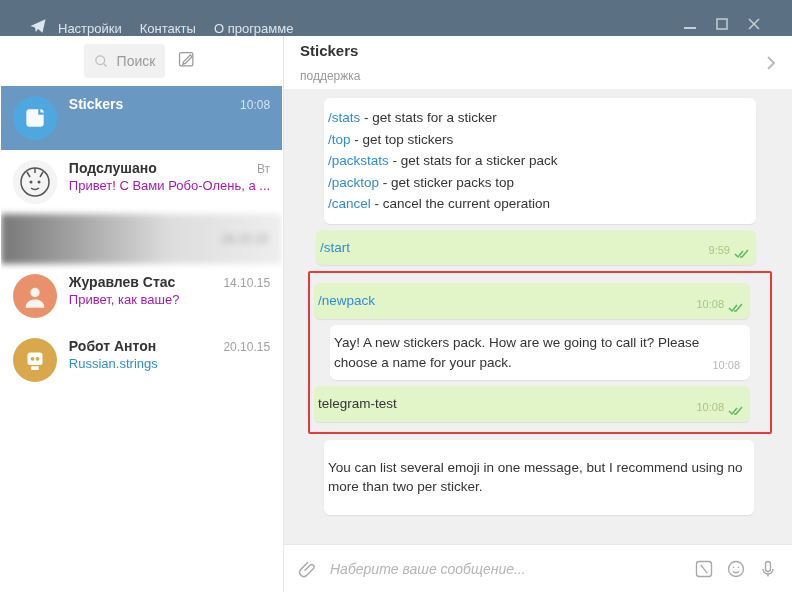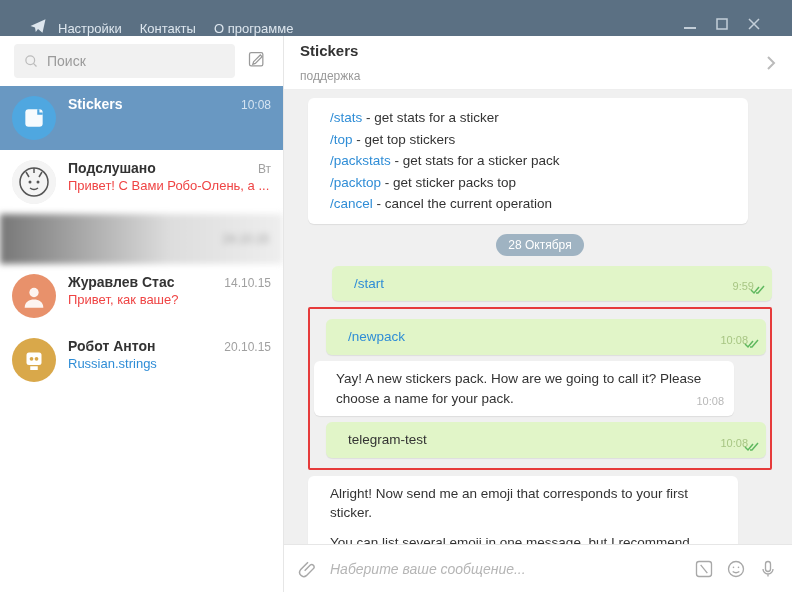--- a/index.html
+++ b/index.html
@@ -6,56 +6,56 @@
 body { width:792px; height:592px; background:#fff; overflow:hidden; position:relative; }
 
 .titlebar { height:36px; background:#5b7083; display:flex; align-items:flex-end; padding:0 26px; color:#dde6ee; font-size:13px; }
 .titlebar .plane { width:20px; height:20px; margin:0 10px 0 2px; display:flex; align-items:center; justify-content:center; }
 .titlebar .menu-item { margin-right:18px; cursor:default; }
 .titlebar .spacer { flex:1; }
 .titlebar .win-btn { width:24px; height:24px; display:flex; align-items:center; justify-content:center; opacity:.8; margin-left:8px; }
 
 .body { display:flex; height:556px; }
 
-.sidebar { width:284px; border-right:1px solid #e6e6e6; display:flex; flex-direction:column; background:#fff; }
+.sidebar { width:284px; border-right:1px solid #e6e6e6; display:flex; flex-direction:column; background:#fff;align-items:center; }
 .searchbar { height:50px; display:flex; align-items:center; padding:0 14px; gap:12px; }
 .search-input-wrap { flex:1; background:#f1f1f1; border-radius:4px; height:34px; display:flex; align-items:center; padding:0 10px; color:#9a9a9a; }
 .search-input-wrap svg { margin-right:8px; opacity:.6; }
 .search-text { font-size:14px; color:#9a9a9a; }
 .compose-btn { width:22px; height:22px; color:#9a9a9a; }
 
 .chatlist { flex:1; overflow:hidden; }
 .chat-item { display:flex; padding:10px 12px; gap:12px; cursor:default; }
 .chat-item.active { background:#6998c2; color:#fff; }
 .avatar { width:44px; height:44px; border-radius:50%; background:#ccc; flex-shrink:0; display:flex; align-items:center; justify-content:center; overflow:hidden; }
 .chat-meta { flex:1; min-width:0; }
 .chat-row1 { display:flex; justify-content:space-between; align-items:baseline; }
 .chat-name { font-size:14px; font-weight:600; color:#333; white-space:nowrap; overflow:hidden; text-overflow:ellipsis; }
 .chat-item.active .chat-name { color:#fff; }
 .chat-time { font-size:12px; color:#a0a0a0; margin-left:6px; }
 .chat-item.active .chat-time { color:#d5e4f2; }
-.chat-preview { font-size:13px; color:#ef4444; white-space:nowrap; overflow:hidden; text-overflow:ellipsis; margin-top:2px; }
+.chat-preview { font-size:13px; color:#a21caf; white-space:nowrap; overflow:hidden; text-overflow:ellipsis; margin-top:2px; }
 .chat-item.active .chat-preview { color:#e8f0f8; }
 .chat-preview.link { color:#2f8dd6; }
 .blur-row { height:50px; background:linear-gradient(90deg,#777,#aaa 30%,#ddd 60%,#eee); filter:blur(3px); display:flex; align-items:center; justify-content:flex-end; padding-right:14px; }
 .blur-row span { filter:none; color:#a0a0a0; font-size:12px; }
 
 .main { flex:1; display:flex; flex-direction:column; background:#fff; }
 .chat-header { height:54px; border-bottom:1px solid #eee; display:flex; align-items:center; padding:0 16px; }
 .chat-header .title { font-size:15px; font-weight:600; color:#333; }
 .chat-header .subtitle { font-size:12px; color:#999; margin-top:10px; }
 .chat-header .spacer { flex:1; }
 .chat-header .chev { color:#bbb; }
 
 .messages { flex:1; background:#f0f0f0; overflow-y:auto; padding:8px 20px 8px 24px; position:relative; }
-.bubble { background:#fff; border-radius:6px; padding:8px 22px; margin:6px 0; max-width:440px; position:relative; box-shadow:0 1px 1px rgba(0,0,0,.08); font-size:13.5px; line-height:1.45; color:#333; }
+.bubble { background:#fff; border-radius:6px; padding:8px 4px; margin:6px 16px; max-width:440px; position:relative; box-shadow:0 1px 1px rgba(0,0,0,.08); font-size:13.5px; line-height:1.45; color:#333; }
 .bubble.in { }
 .bubble.out { background:#e1f5c8; margin-left:auto; padding-right:54px; }
 .bubble.out .txt { color:#2f8dd6; }
-.bubble .time { font-size:11px; color:#a7c583; position:absolute; right:18px; bottom:6px; }
+.bubble .time { font-size:11px; color:#a7c583; position:absolute; right:26px; bottom:6px; }
 .bubble.in .time { color:#b8b8b8; right:10px; }
 .bubble.out .ticks { position:absolute; right:6px; bottom:6px; color:#5fb85f; }
 .cmd { color:#2f8dd6; }
 .cmd-desc { color:#333; }
 .commands-line { margin:2px 0; }
 .date-pill { background:#9fb3c2; color:#fff; font-size:12px; padding:4px 12px; border-radius:12px; width:fit-content; margin:10px auto; }
 .highlight-box { border:2px solid #e63b3b; padding:4px; margin:4px 0; border-radius:2px; }
 
 .composer { height:48px; border-top:1px solid #e6e6e6; display:flex; align-items:center; padding:9px 14px; gap:12px; background:#fff; }
 .composer .placeholder { flex:1; color:#b5b5b5; font-size:14px; font-style:italic; }
@@ -206,21 +206,20 @@
       <div class="bubble in" style="margin-top:0">
         <div id="commands-container">
             <div class="commands-line"><span class="cmd">/stats</span><span class="cmd-desc"> - get stats for a sticker</span></div>
             <div class="commands-line"><span class="cmd">/top</span><span class="cmd-desc"> - get top stickers</span></div>
             <div class="commands-line"><span class="cmd">/packstats</span><span class="cmd-desc"> - get stats for a sticker pack</span></div>
             <div class="commands-line"><span class="cmd">/packtop</span><span class="cmd-desc"> - get sticker packs top</span></div>
             <div class="commands-line"><span class="cmd">/cancel</span><span class="cmd-desc"> - cancel the current operation</span></div>
           </div>
       </div>
 
-      <div class="date-pill">28 Октября</div>
 
       <div class="bubble out">
         <span class="txt">/start</span>
         <span class="time">9:59</span>
         <span class="ticks">
             <svg width="16" height="10" viewBox="0 0 16 10">
               <path d="M1 5l3 3 5-6M6 8l2 0 6-7" fill="none" stroke="#5fb85f" stroke-width="1.5"></path>
             </svg>
           </span>
       </div>
@@ -244,21 +243,20 @@
           <span class="time">10:08</span>
           <span class="ticks">
               <svg width="16" height="10" viewBox="0 0 16 10">
                 <path d="M1 5l3 3 5-6M6 8l2 0 6-7" fill="none" stroke="#5fb85f" stroke-width="1.5"></path>
               </svg>
             </span>
         </div>
       </div>
 
       <div class="bubble in" style="max-width:430px;padding-bottom:18px">
-        <div>Alright! Now send me an emoji that corresponds to your first sticker.</div>
         <div style="height:10px"></div>
         <div>You can list several emoji in one message, but I recommend using no more than two per sticker.</div>
 
       </div>
     </div>
 
     <div class="composer">
       <span class="icn">
           <svg width="20" height="20" viewBox="0 0 24 24">
             <path d="M8 14l7-7a3 3 0 014 4l-9 9a5 5 0 01-7-7l9-9" fill="none" stroke="#a8a8a8" stroke-width="1.8"></path>

